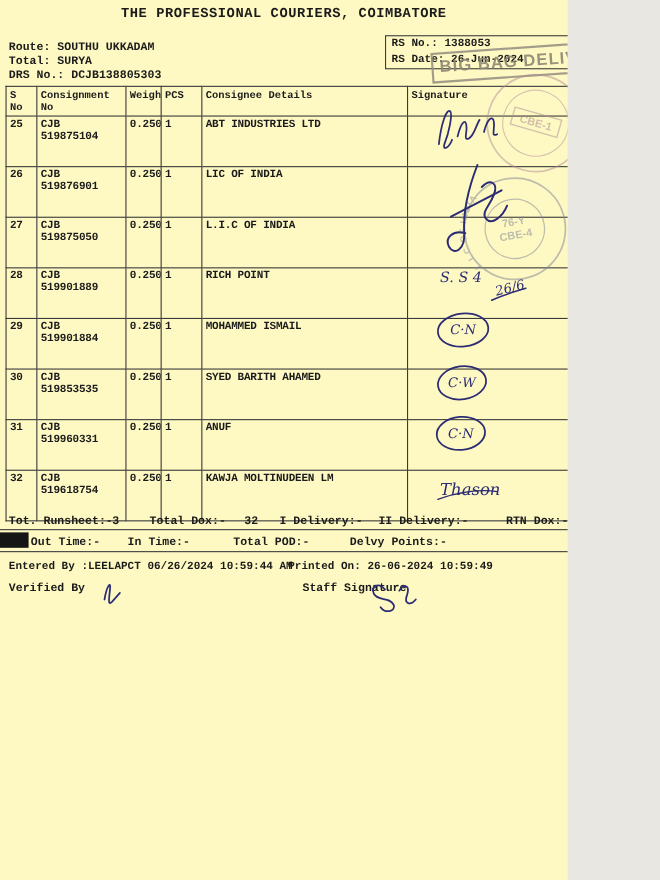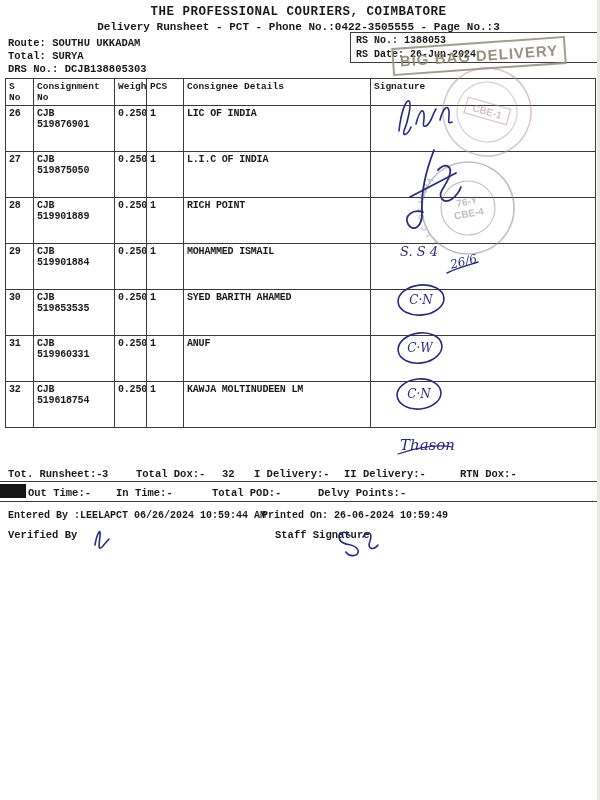--- a/index.html
+++ b/index.html
@@ -1,18 +1,18 @@
 <!DOCTYPE html>
 <html><head>
 <meta charset="utf-8">
 <style>
   * { margin:0; padding:0; box-sizing:border-box; }
   html,body { width:600px; height:800px; }
   body { background:#e9e7e2; font-family:"Liberation Mono","DejaVu Sans Mono",monospace; }
-  .page { position:relative; width:597px; height:800px; background:#ffffff; overflow:hidden; color:#1b1b1b; }
+  .page { position:relative; width:516px; height:800px; background:#fef9c3; overflow:hidden; color:#1b1b1b; }
   .abs { position:absolute; }
   .title { top:5px; left:0; width:100%; text-align:center; font-size:12.5px; font-weight:bold; letter-spacing:.5px; }
   .subtitle { top:21px; left:0; width:100%; text-align:center; font-size:11px; font-weight:bold; }
   .hline { font-size:10.5px; font-weight:bold; white-space:nowrap; }
   .rs-box { left:350px; top:32px; width:248px; height:31px; border:1px solid #3c3c3c; padding:1px 5px; font-size:10px; font-weight:bold; line-height:14px; }
   .bigbag { left:392px; top:42px; width:174px; height:28px; border:2.5px solid #9a9384; color:#8d8674; font-size:15px; font-weight:bold; letter-spacing:1px; text-align:center; line-height:23px; transform:rotate(-4deg); opacity:.9; z-index:5; font-family:"Liberation Sans",sans-serif; }
   .doc-table { position:absolute; left:5px; top:78px; width:590px; border-collapse:collapse; table-layout:fixed;padding-left:16px; }
   .doc-table th, .doc-table td { border:1px solid #3a3a3a; vertical-align:top; text-align:left; padding:2px 3px; font-weight:bold; overflow:hidden; }
   .doc-table th { font-size:9.5px; height:16px; }
   .doc-table td { font-size:10px; height:46px; letter-spacing:-.2px; }
@@ -20,21 +20,20 @@
   .scan-mark { left:0; top:484px; width:26px; height:14px; background:#151515; }
   .ink-layer { left:0; top:0; pointer-events:none; z-index:6; }
   .hand { font-family:"DejaVu Serif",serif; font-style:italic; }
 </style>
 </head>
 <body>
 
 <div class="page">
 
   <div class="abs title">THE PROFESSIONAL COURIERS, COIMBATORE</div>
-  <div class="abs subtitle">Delivery Runsheet - PCT - Phone No.:0422-3505555 - Page No.:3</div>
 
   <div class="abs hline" style="left:8px; top:37px;">
     <span>Route:</span>
     <span>SOUTHU UKKADAM</span>
   </div>
   <div class="abs hline" style="left:8px; top:50px;">
     <span>Total:</span>
     <span>SURYA</span>
   </div>
   <div class="abs hline" style="left:8px; top:63px;">
@@ -67,20 +66,28 @@
     <tbody>
         <tr>
       <th>S No</th>
       <th>Consignment No</th>
       <th>Weight</th>
       <th>PCS</th>
       <th>Consignee Details</th>
       <th>Signature</th>
     </tr>
     <tr>
+      <td>25</td>
+      <td>CJB 519875104</td>
+      <td>0.250</td>
+      <td>1</td>
+      <td>ABT INDUSTRIES LTD</td>
+      <td></td>
+    </tr>
+    <tr>
       <td>26</td>
       <td>CJB 519876901</td>
       <td>0.250</td>
       <td>1</td>
       <td>LIC OF INDIA</td>
       <td></td>
     </tr>
     <tr>
       <td>27</td>
       <td>CJB 519875050</td>

